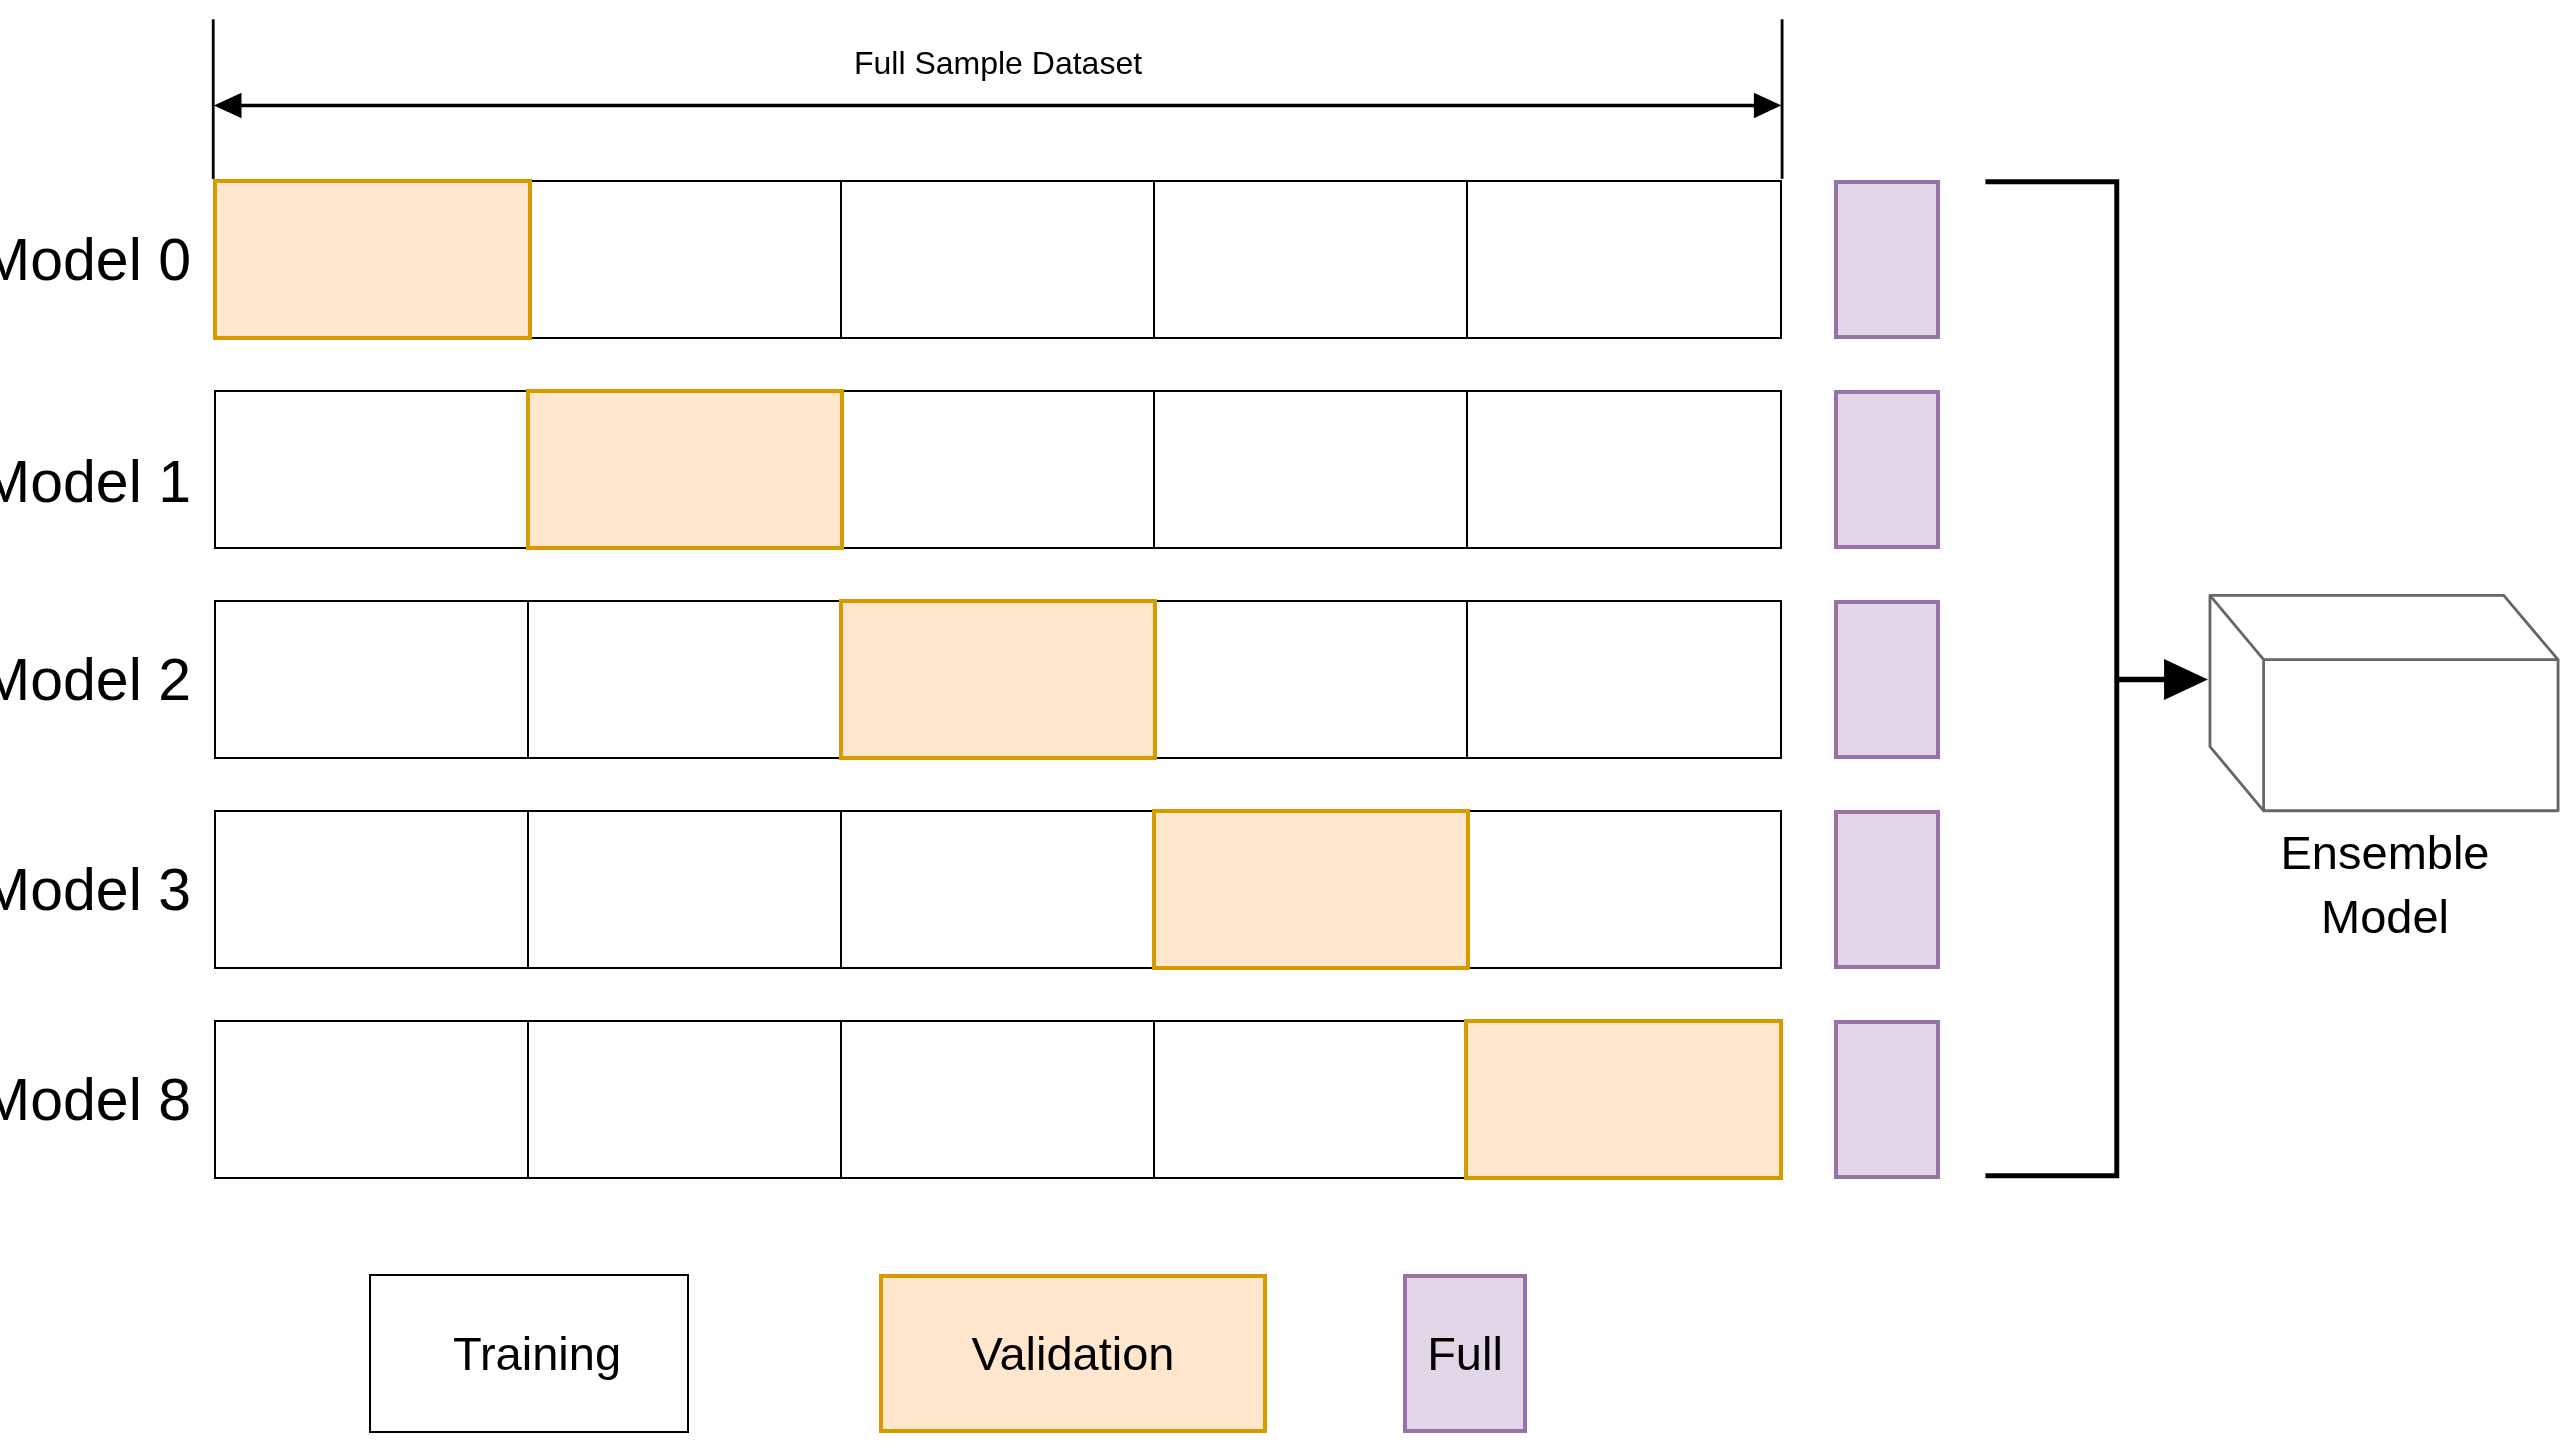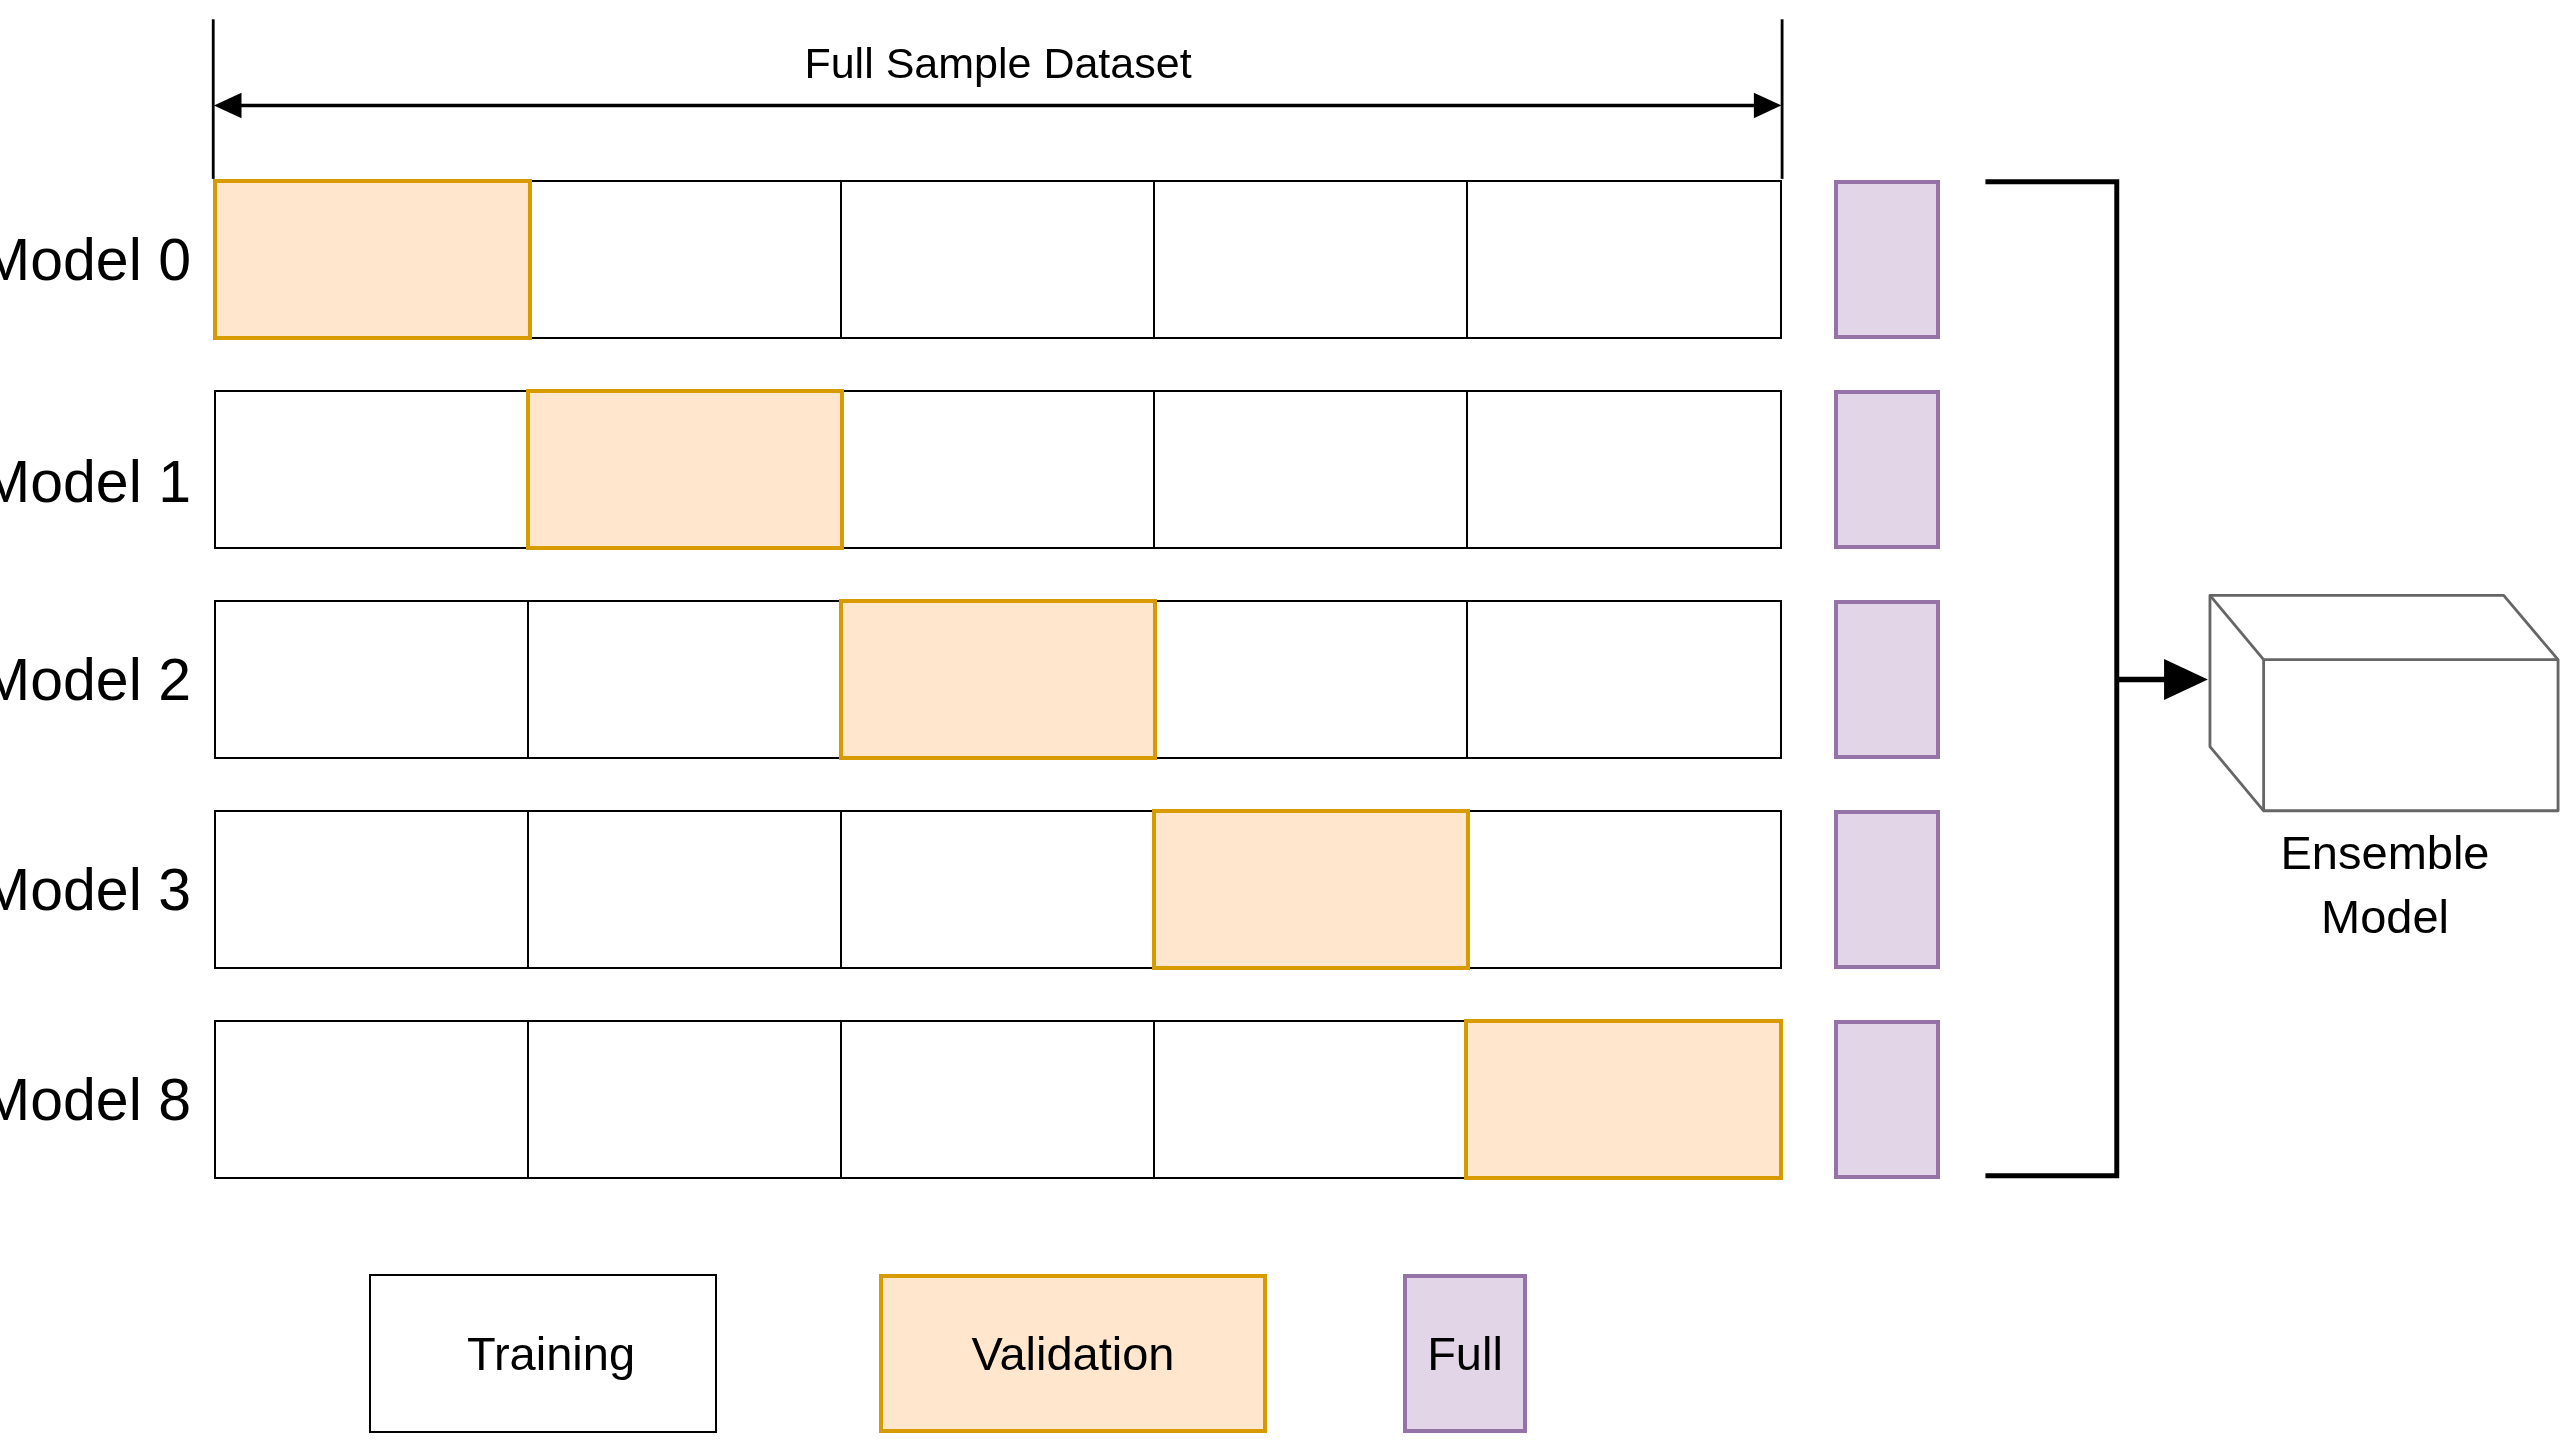--- a/index.html
+++ b/index.html
@@ -31,21 +31,21 @@
     left: 0; top: 0;
     width: 2563px;
     height: 1450px;
   }
   .dataset-title {
     position: absolute;
     left: 214px;
     top: 37px;
     width: 1568px;
     text-align: center;
-    font-size: 43px;
+    font-size: 32px;
     line-height: 52px;
     white-space: nowrap;
   }
   .model-label {
     position: absolute;
     left: 0;
     width: 191px;
     height: 159px;
     display: flex;
     align-items: center;
@@ -102,21 +102,21 @@
     height: 159px;
     box-sizing: border-box;
     display: flex;
     align-items: center;
     justify-content: center;
     font-size: 47px;
     white-space: nowrap;
   }
   .legend-box.training {
     left: 369px;
-    width: 348px;
+    width: 320px;
     background: var(--training-fill);
     border: 2.8px solid var(--training-stroke);
     padding-left: 16px;
   }
   .legend-box.validation {
     left: 879px;
     width: 388px;
     background: var(--validation-fill);
     border: 4.2px solid var(--validation-stroke);
   }

